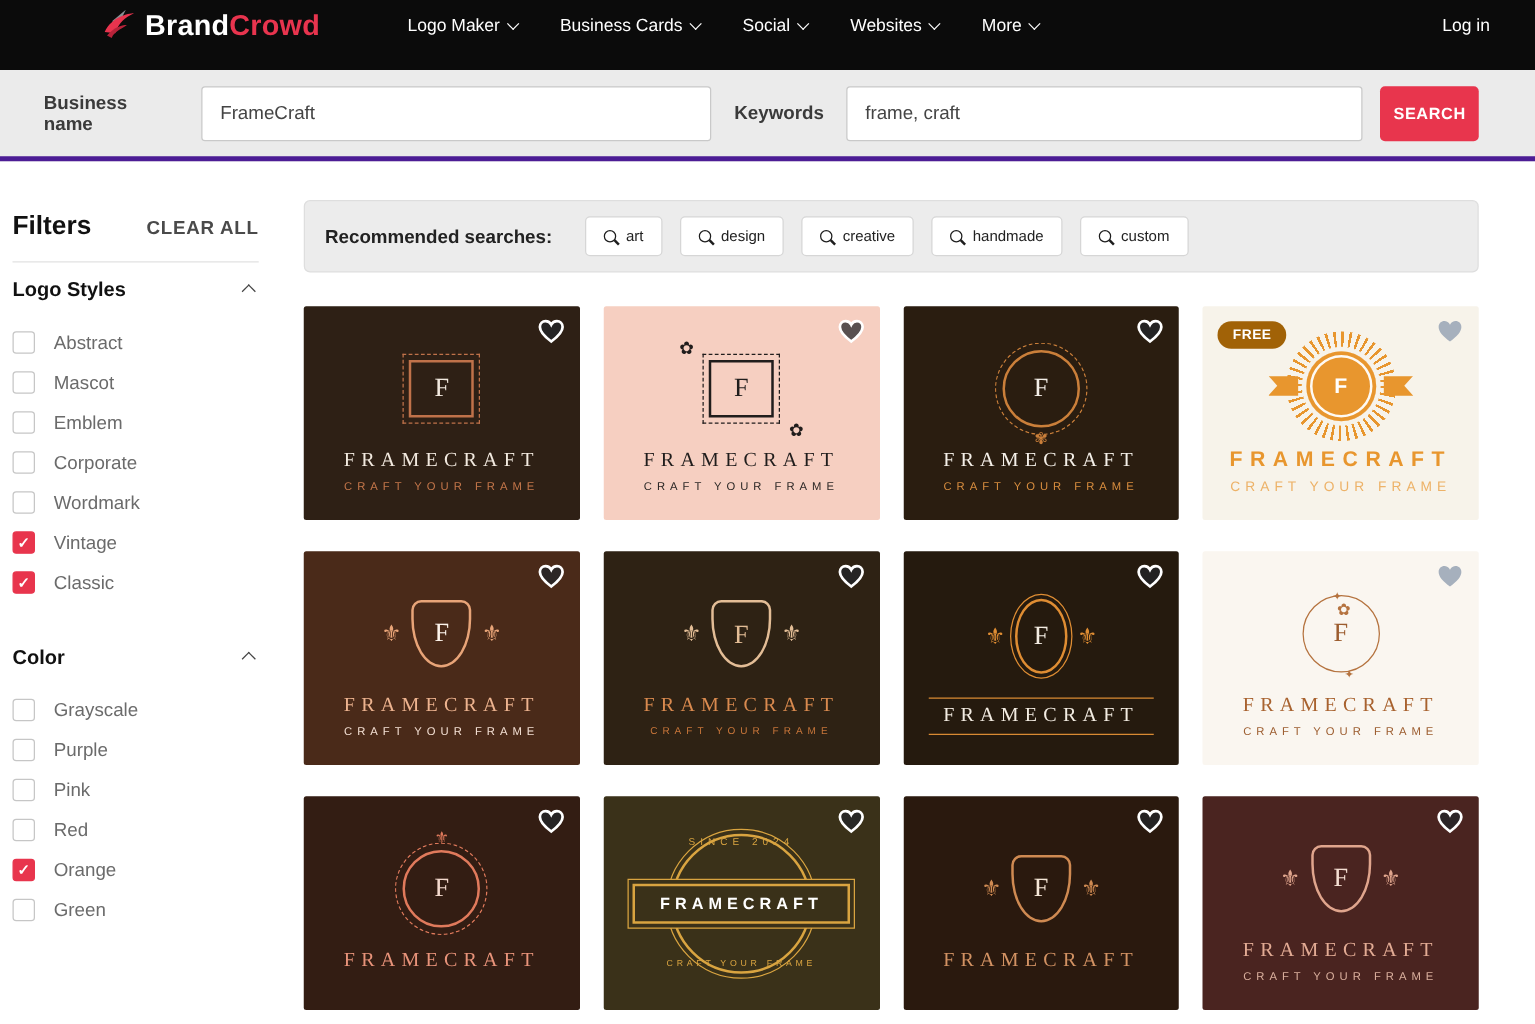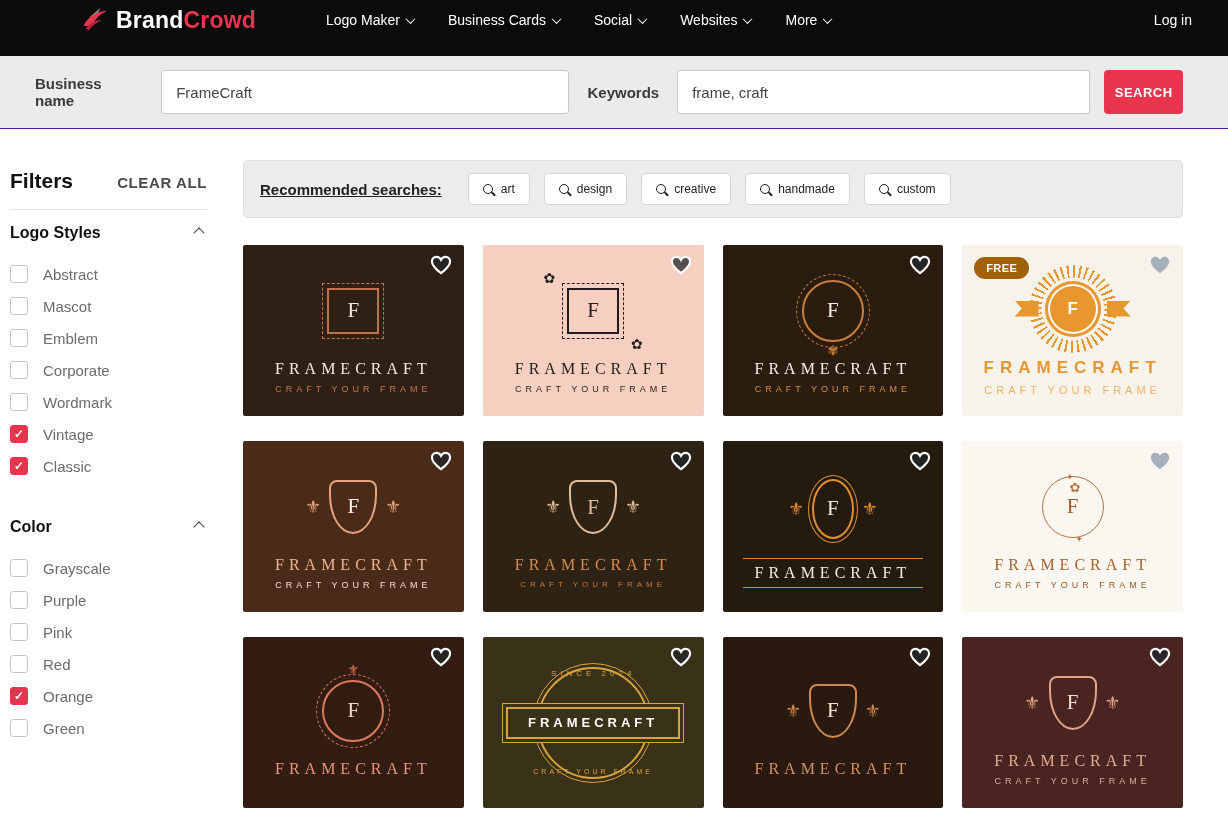--- a/index.html
+++ b/index.html
@@ -12,21 +12,21 @@
   .brand svg { width:30px; height:30px; }
   .brand-text { font-size:23px; font-weight:bold; color:#fff; letter-spacing:.2px; }
   .brand-text .accent { color:#e8344e; }
   .nav { display:flex; align-items:center; gap:34px; margin-left:70px; }
   .nav-item { color:#fff; font-size:14px; display:flex; align-items:center; gap:7px; cursor:pointer; }
   .chev { width:7px; height:7px; border-right:1.6px solid #fff; border-bottom:1.6px solid #fff;
     transform:rotate(45deg) translate(-1px,-1px); display:inline-block; }
   .login { margin-left:auto; color:#fff; font-size:14px; cursor:pointer; }
 
   
-  .searchstrip { height:73px; background:#ebebeb; border-bottom:1px solid #4c1d95;
+  .searchstrip { height:73px; background:#ebebeb; border-bottom:4px solid #4c1d95;
     display:flex; align-items:center; padding:0 45px 0 35px; }
   .field-label { font-size:15px; font-weight:bold; color:#3a3a3a; }
   .ti { height:44px; background:#fff; border:1px solid #c9c9c9; border-radius:3px;
     font-size:15px; color:#444; padding:0 14px; font-family:"Liberation Sans",sans-serif; }
   #bn-input { width:415px; margin-left:18px; }
   #kw-label { margin-left:18px; }
   #kw-input { width:420px; margin-left:18px; }
   .search-btn { margin-left:14px; width:80px; height:44px; background:#e8354d; color:#fff;
     border:none; border-radius:4px; font-size:13px; font-weight:bold; letter-spacing:.5px; cursor:pointer; }
 
@@ -48,21 +48,21 @@
   .cb { width:18px; height:18px; border:1px solid #c6c6c6; border-radius:3px; background:#fff;
     display:inline-flex; align-items:center; justify-content:center; flex-shrink:0; }
   .cb.checked { background:#e8354d; border-color:#e8354d; }
   .cb.checked::after { content:"✓"; color:#fff; font-size:12px; font-weight:bold; }
   .opt-label { font-size:15px; color:#6b6b6b; margin-left:15px; }
   .sec-gap { height:26px; }
 
   
   .reco { background:#ececec; border:1px solid #dedede; border-radius:5px; height:58px;
     display:flex; align-items:center; padding:0 16px; gap:14px; margin-bottom:27px; }
-  .reco-label { font-size:15px; font-weight:bold; color:#222; margin-right:12px;text-decoration:underline; }
+  .reco-label { font-size:15px; font-weight:bold; color:#222; margin-right:12px; }
   .pill { background:#fff; border:1px solid #d6d6d6; border-radius:4px; height:32px;
     display:inline-flex; align-items:center; padding:0 14px; font-size:12px; color:#222;
     cursor:pointer; gap:8px; }
   .mag { width:10px; height:10px; border:1.5px solid #1d1d1d; border-radius:50%;
     position:relative; display:inline-block; flex-shrink:0; }
   .mag::after { content:""; position:absolute; width:5px; height:1.5px; background:#1d1d1d;
     transform:rotate(45deg); right:-4px; bottom:-1px; }
 
   
   .grid { display:grid; grid-template-columns:repeat(4,1fr); gap:25px 19px; }

